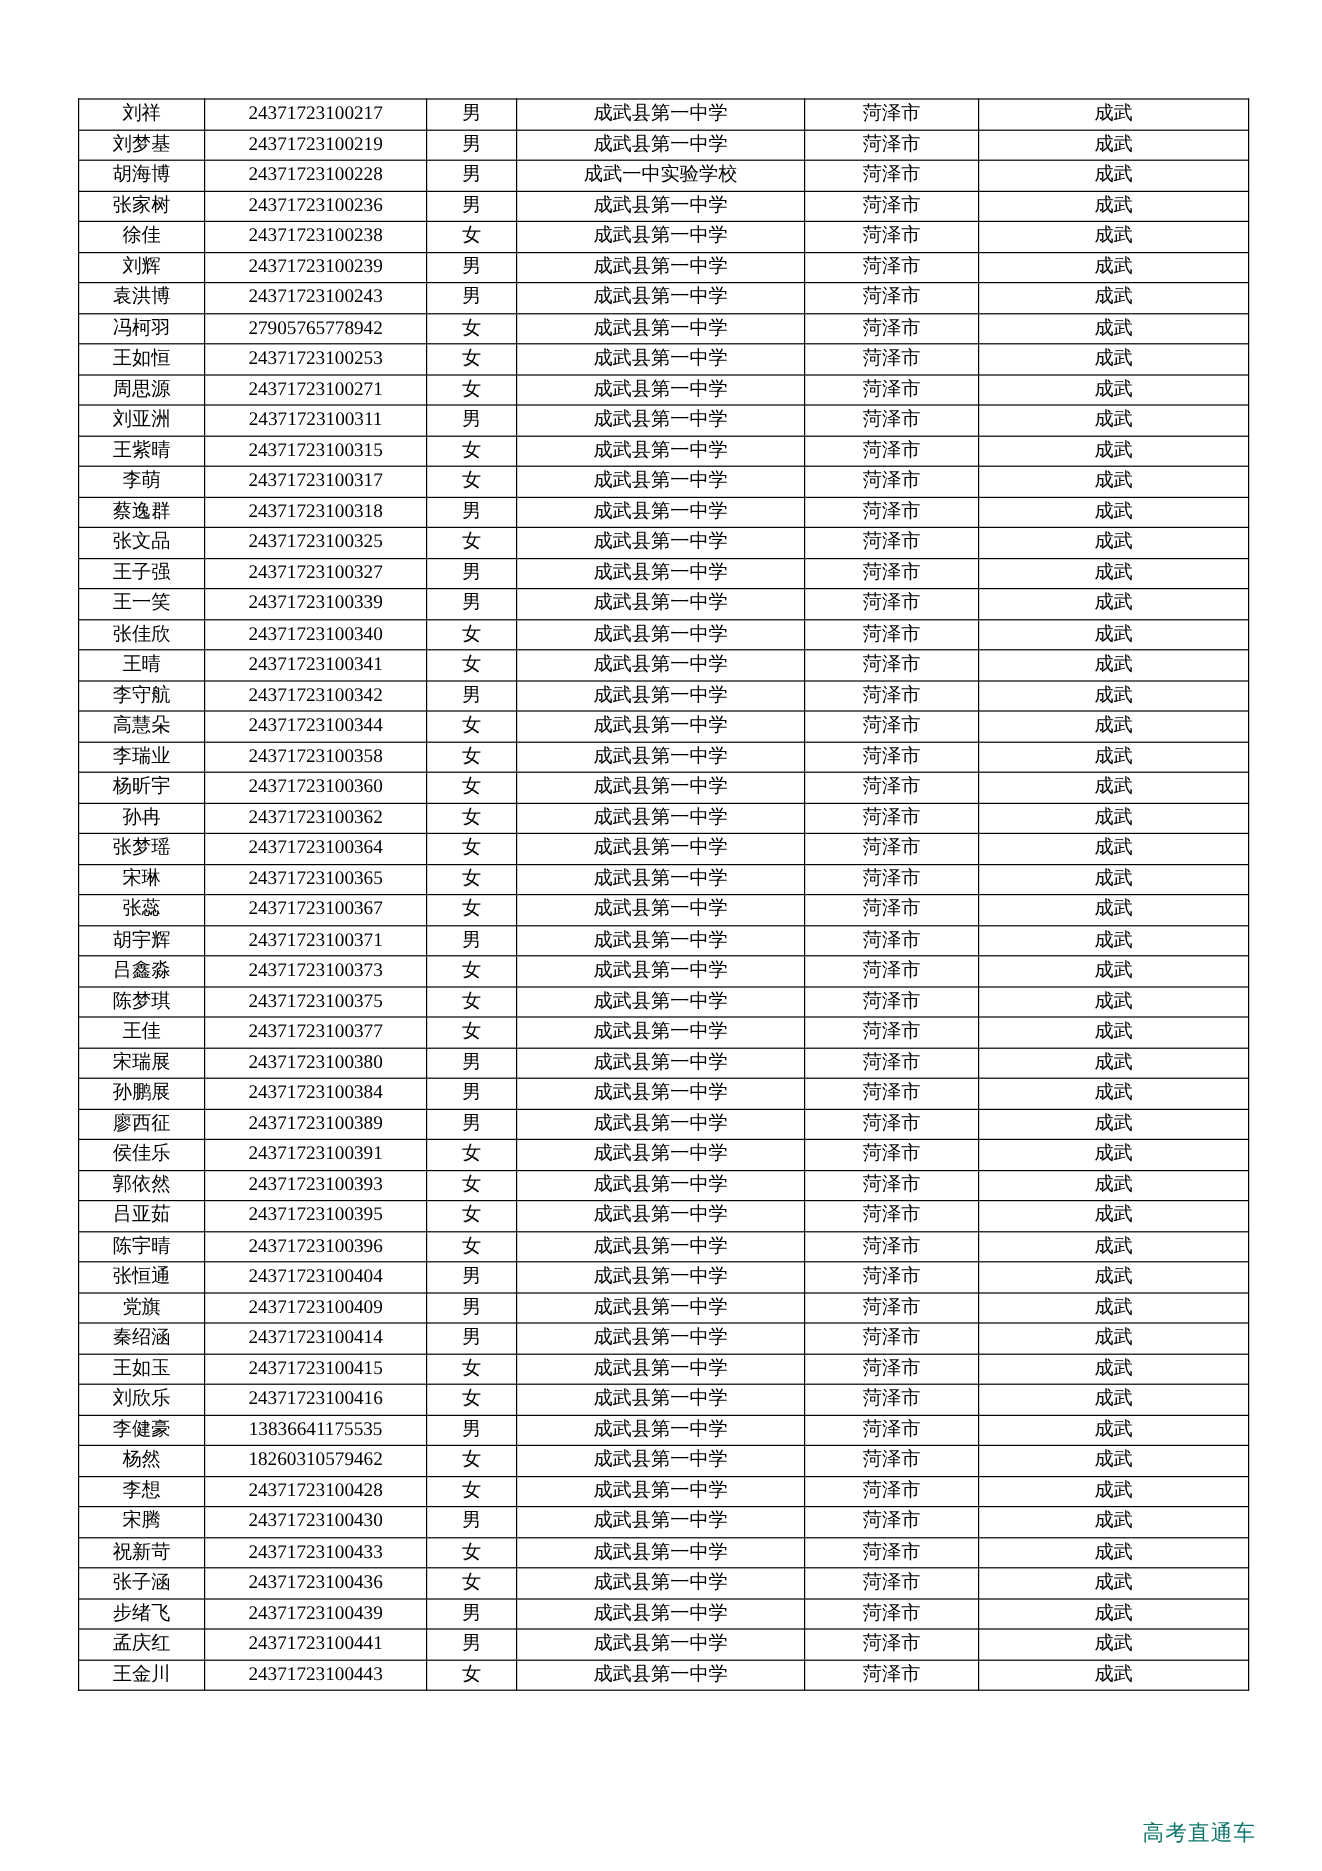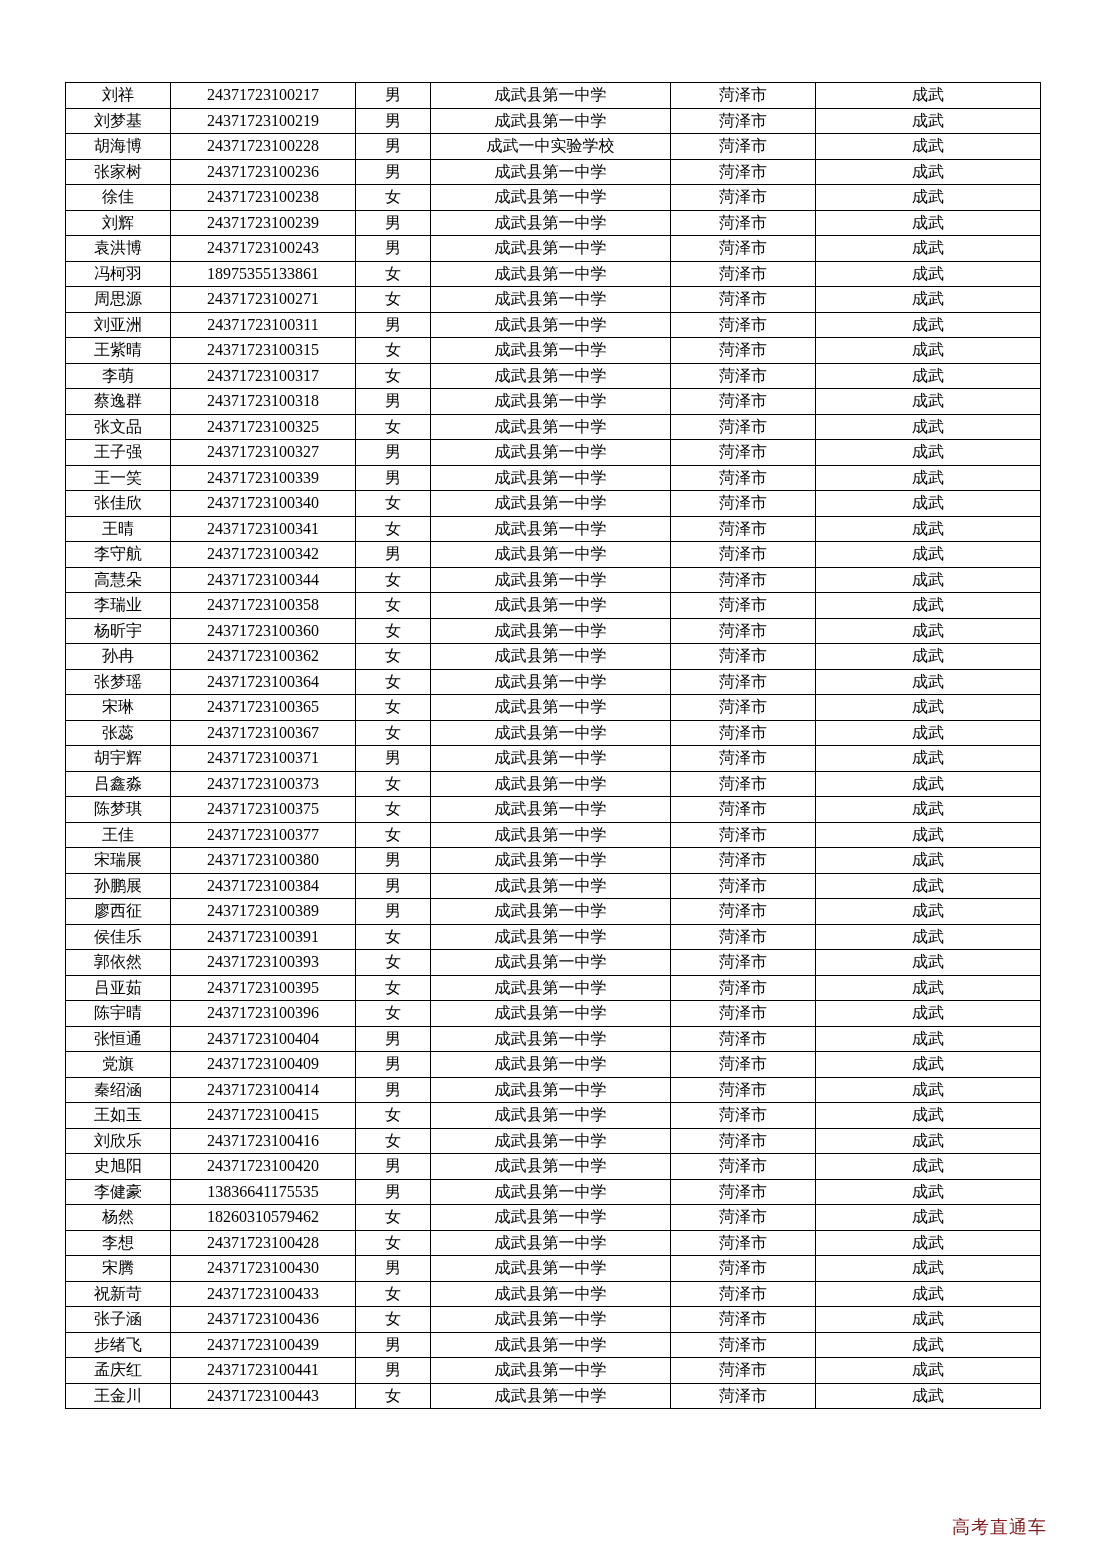--- a/index.html
+++ b/index.html
@@ -45,21 +45,21 @@
   col.c-id     { width: 185px; }
   col.c-gender { width: 75px;  }
   col.c-school { width: 240px; }
   col.c-city   { width: 145px; }
   col.c-county { width: 225px; }
   .watermark {
     position: absolute;
     right: 55px;
     bottom: 20px;
     font-size: 18px;
-    color: #7f1d1d;
+    color: #0f766e;
     font-family: "Liberation Sans", "DejaVu Sans", sans-serif;
     letter-spacing: 1px;
   }
 </style>
 </head>
 <body>
 
 <div class="sheet">
 
   <table class="roster">
@@ -123,21 +123,29 @@
         <tr>
           <td>袁洪博</td>
           <td>24371723100243</td>
           <td>男</td>
           <td>成武县第一中学</td>
           <td>菏泽市</td>
           <td>成武</td>
         </tr>
         <tr>
           <td>冯柯羽</td>
-          <td>18975355133861</td>
+          <td>27905765778942</td>
+          <td>女</td>
+          <td>成武县第一中学</td>
+          <td>菏泽市</td>
+          <td>成武</td>
+        </tr>
+        <tr>
+          <td>王如恒</td>
+          <td>24371723100253</td>
           <td>女</td>
           <td>成武县第一中学</td>
           <td>菏泽市</td>
           <td>成武</td>
         </tr>
         <tr>
           <td>周思源</td>
           <td>24371723100271</td>
           <td>女</td>
           <td>成武县第一中学</td>
@@ -397,28 +405,20 @@
           <td>24371723100415</td>
           <td>女</td>
           <td>成武县第一中学</td>
           <td>菏泽市</td>
           <td>成武</td>
         </tr>
         <tr>
           <td>刘欣乐</td>
           <td>24371723100416</td>
           <td>女</td>
-          <td>成武县第一中学</td>
-          <td>菏泽市</td>
-          <td>成武</td>
-        </tr>
-        <tr>
-          <td>史旭阳</td>
-          <td>24371723100420</td>
-          <td>男</td>
           <td>成武县第一中学</td>
           <td>菏泽市</td>
           <td>成武</td>
         </tr>
         <tr>
           <td>李健豪</td>
           <td>13836641175535</td>
           <td>男</td>
           <td>成武县第一中学</td>
           <td>菏泽市</td>

